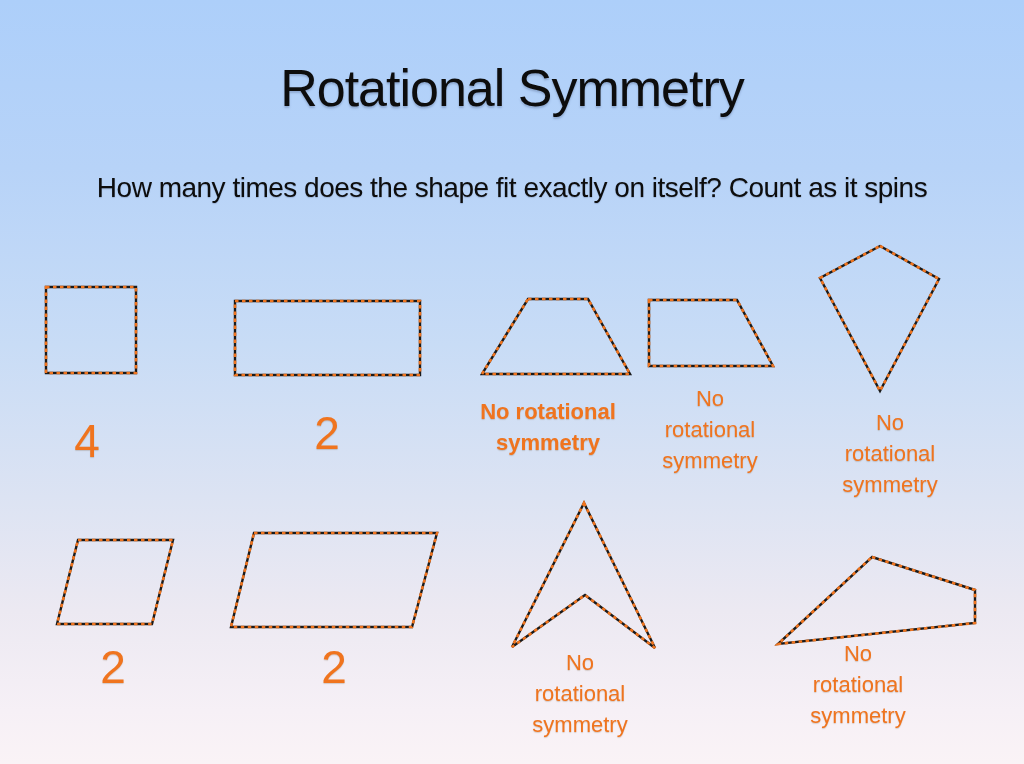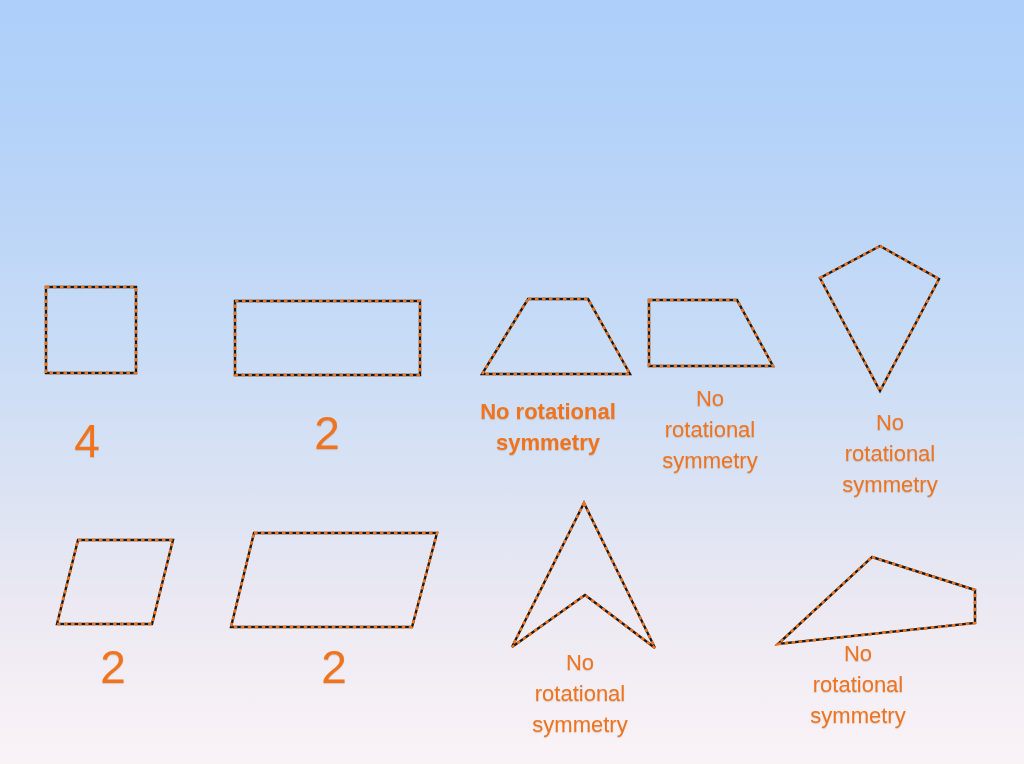--- a/index.html
+++ b/index.html
@@ -63,20 +63,22 @@
   }
   .answer-text {
     font-size: 22px;
     line-height: 1.42;
   }
 </style>
 </head>
 <body>
 
 <div class="slide">
+  <div class="title">Rotational Symmetry</div>
+  <div class="subtitle">How many times does the shape fit exactly on itself? Count as it spins</div>
   <svg class="shapes-layer" width="1024" height="764" viewBox="0 0 1024 764">
       <g>
         <polygon points="46,287 136,287 136,373 46,373" fill="none" stroke="#1A1A1A" stroke-width="2.4" stroke-linejoin="miter"></polygon>
         <polygon points="46,287 136,287 136,373 46,373" fill="none" stroke="#F0741E" stroke-width="2.6" stroke-linejoin="miter" stroke-dasharray="3.5 3.5"></polygon>
       </g>
       <g>
         <polygon points="235,301 420,301 420,375 235,375" fill="none" stroke="#1A1A1A" stroke-width="2.4" stroke-linejoin="miter"></polygon>
         <polygon points="235,301 420,301 420,375 235,375" fill="none" stroke="#F0741E" stroke-width="2.6" stroke-linejoin="miter" stroke-dasharray="3.5 3.5"></polygon>
       </g>
       <g>

